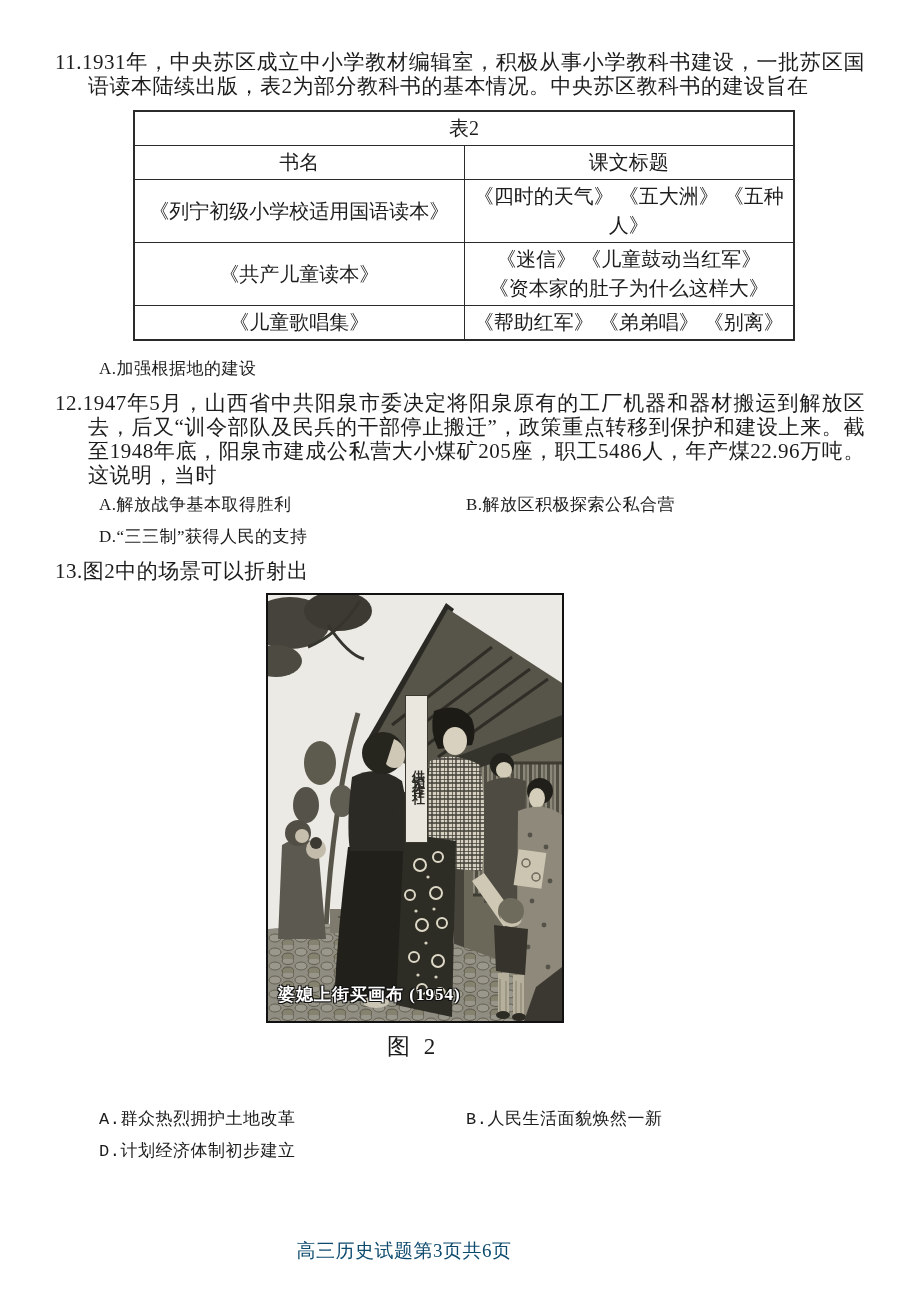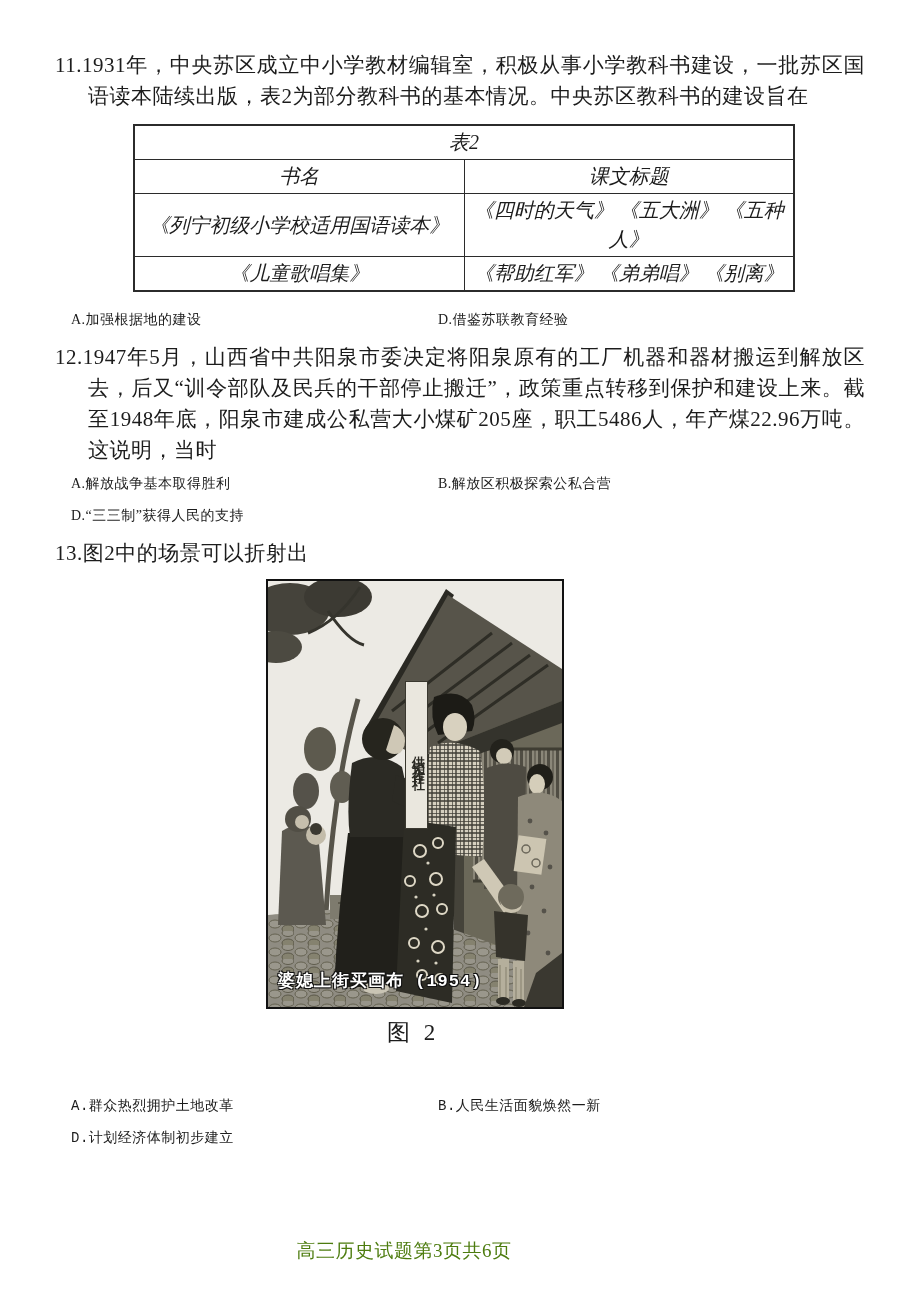--- a/index.html
+++ b/index.html
@@ -3,73 +3,72 @@
 <meta charset="utf-8">
 <style>
   html,body{margin:0;padding:0;background:#ffffff;}
   .page{
     position:relative;width:900px;height:1297px;background:#ffffff;
     font-family:"Liberation Serif","DejaVu Serif",serif;
     color:#1c1c1c;overflow:hidden;
   }
   .content{position:absolute;left:55px;top:50px;width:810px;}
   p.stem{
-    margin:0;font-size:21px;line-height:31px;
+    margin:0;font-size:21px;line-height:24px;
     padding-left:33px;text-indent:-33px;text-align:justify;
     letter-spacing:0.5px;
   }
   
   .tbl-wrap{margin:12px 0 12px 78px;}
   table.data{
     border-collapse:collapse;width:662px;table-layout:fixed;
     font-size:20px;
-    font-style:italic;
   }
   table.data td{
     border:1px solid #2b2b2b;text-align:center;vertical-align:middle;
     padding:2px 4px;line-height:29px;
   }
   table.data{border:2px solid #2b2b2b;}
   td.col-book{width:324px;}
   .pre{white-space:pre-line;}
   
   .opts{
     display:grid;grid-template-columns:367px 1fr;
-    margin:10px 0 0 16px;font-size:14px;line-height:32px;
+    margin:10px 0 0 44px;font-size:17px;line-height:32px;
     letter-spacing:0.5px;
   }
   
   .figure-block{margin:10px 0 0 211px;width:298px;}
   .artwork{
     position:relative;width:294px;height:426px;border:2px solid #111;
     background:#edece8;overflow:hidden;
   }
   .artwork svg{display:block;}
   .art-sign{
     position:absolute;left:137px;top:100px;width:23px;height:148px;
     background:#eae7de;border:1px solid #3a382f;
     writing-mode:vertical-rl;text-orientation:upright;
     font-size:13px;font-weight:bold;color:#2a2923;
     text-align:center;letter-spacing:5px;padding-top:6px;box-sizing:border-box;
   }
   .art-caption{
     position:absolute;left:10px;top:388px;
-    font-family:Liberation Mono, monospace;
+    font-family:Liberation Serif, serif;
     font-size:17px;font-weight:bold;color:#ffffff;
     text-shadow:1px 1px 0 #111,-1px -1px 0 #111,1px -1px 0 #111,-1px 1px 0 #111;
     letter-spacing:1px;white-space:nowrap;
   }
   .fig-caption{
     width:294px;text-align:center;font-size:23px;margin-top:8px;
     letter-spacing:4px;
   }
   .opts-last{margin-top:42px;font-family:Liberation Mono, monospace;}
   .footer{
     position:absolute;left:0;top:1238px;width:808px;text-align:center;
-    font-size:19px;color:#4d7c0f;letter-spacing:0.5px;
+    font-size:19px;color:#0c4a6e;letter-spacing:0.5px;
   }
   .mt6{margin-top:6px;}
 </style>
 </head>
 <body>
 
 <div class="page">
   <div class="content">
 
     <section>
@@ -83,30 +82,34 @@
             </tr>
             <tr>
               <td class="col-book">书名</td>
               <td>课文标题</td>
             </tr>
             <tr>
               <td class="col-book">《列宁初级小学校适用国语读本》</td>
               <td class="pre">《四时的天气》 《五大洲》 《五种人》</td>
             </tr>
             <tr>
+              <td class="col-book">《共产儿童读本》</td>
+              <td class="pre">《迷信》 《儿童鼓动当红军》
+《资本家的肚子为什么这样大》</td>
+            </tr>
+            <tr>
               <td class="col-book">《儿童歌唱集》</td>
               <td class="pre">《帮助红军》 《弟弟唱》 《别离》</td>
             </tr>
           </tbody>
         </table>
       </div>
 
       <div class="opts">
         <span>A.加强根据地的建设</span>
-        <span>D.借鉴苏联教育经验</span>
       </div>
     </section>
 
     <section class="mt6">
       <p class="stem">12.1947年5月，山西省中共阳泉市委决定将阳泉原有的工厂机器和器材搬运到解放区去，后又“训令部队及民兵的干部停止搬迁”，政策重点转移到保护和建设上来。截至1948年底，阳泉市建成公私营大小煤矿205座，职工5486人，年产煤22.96万吨。这说明，当时</p>
       <div class="opts" style="margin-top:2px">
         <span>A.解放战争基本取得胜利</span>
         <span>B.解放区积极探索公私合营</span>
         <span>D.“三三制”获得人民的支持</span>
       </div>

